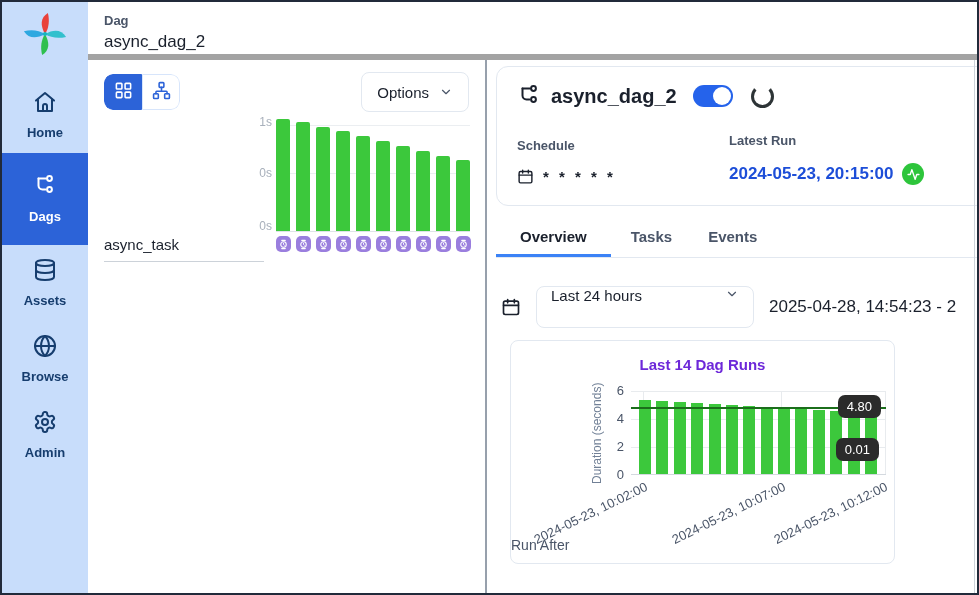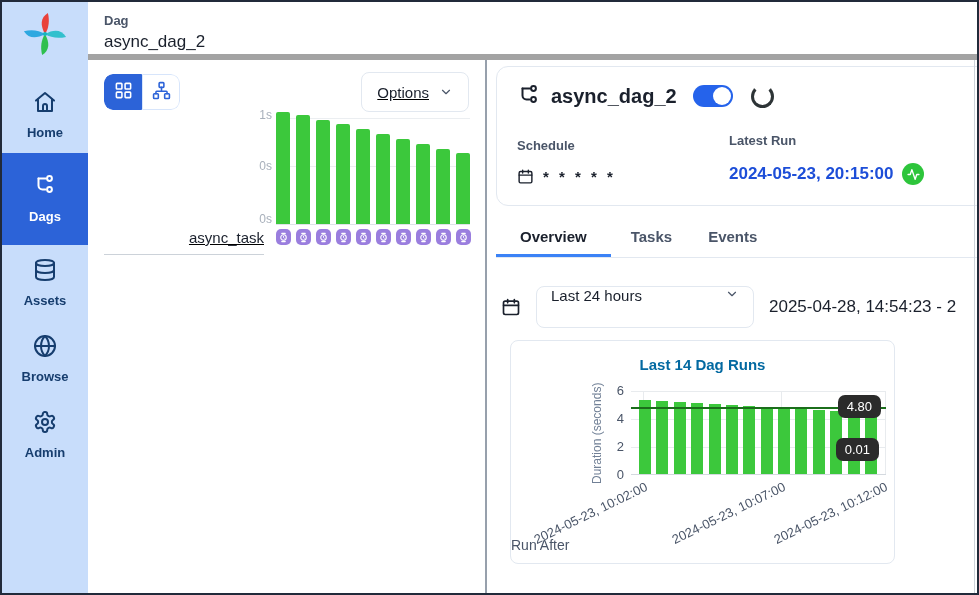--- a/index.html
+++ b/index.html
@@ -14,38 +14,38 @@
   .nav-item.active { background:#2c63d8; color:#fff; padding:21px 0; }
   .nav-item svg { width:24px; height:24px; stroke:currentColor; fill:none; stroke-width:2; stroke-linecap:round; stroke-linejoin:round; }
 
   
   .main { flex:1; display:flex; flex-direction:column; min-width:0; }
   .topbar { height:58px; border-bottom:6px solid #a3a3a3; padding:11px 0 0 16px; flex-shrink:0; }
   .crumb { font-size:13px; font-weight:bold; color:#4a5568; }
   .dagid { font-size:17px; color:#1a202c; margin-top:4px; }
 
   .content { flex:1; display:flex; min-height:0; }
-  .left-panel { width:397px; flex-shrink:0; padding:12px 0 0 16px;text-decoration:underline; }
+  .left-panel { width:397px; flex-shrink:0; padding:12px 0 0 16px; }
   .divider { width:2px; background:#97a0ac; flex-shrink:0; }
   .right-panel { flex:1; min-width:0; overflow:hidden; padding:6px 0 0 9px; position:relative; }
   .right-panel::after { content:""; position:absolute; top:0; bottom:0; right:2px; width:1px; background:#cdd3da; }
 
   
   .toolbar { display:flex; justify-content:space-between; align-items:center; padding-right:16px; }
   .view-toggle { display:flex; border-radius:9px; overflow:hidden; }
   .vt-btn { width:38px; height:36px; display:grid; place-items:center; border:1px solid #d7e5fb; background:#fff; color:#2c63d8; cursor:pointer; }
   .vt-btn.active { background:#2c63d8; border-color:#2c63d8; color:#fff; }
   .vt-btn:first-child { border-radius:9px 0 0 9px; }
   .vt-btn:last-child { border-radius:0 9px 9px 0; }
   .vt-btn svg { width:19px; height:19px; stroke:currentColor; fill:none; stroke-width:2; stroke-linecap:round; stroke-linejoin:round; }
   .options-btn { height:40px; padding:0 15px; border:1px solid #e2e8f0; border-radius:8px; background:#fff; font-family:inherit; font-size:15px; color:#1a202c; display:flex; align-items:center; gap:10px; cursor:pointer; }
   .chev { width:14px; height:14px; stroke:#4a5568; fill:none; stroke-width:2; stroke-linecap:round; stroke-linejoin:round; }
 
   
-  .grid-area { margin-top:1px;text-align:right; }
+  .grid-area { margin-top:8px; }
   .grow { display:flex; }
   .gspacer { width:146px; flex-shrink:0; }
   .ylab { width:26px; position:relative; flex-shrink:0; }
   .ylab span { position:absolute; right:4px; font-size:12px; color:#a8b0bb; }
   .ylab .yl0 { top:-5px; } .ylab .yl1 { top:46px; } .ylab .yl2 { top:99px; }
   .plot1 { width:194px; height:112px; position:relative; border-bottom:1px solid #dfe3e8; }
   .gl { position:absolute; left:0; right:0; height:1px; background:#ebeef1; }
   .gl.g1 { top:5px; } .gl.g2 { top:53px; }
   .bars1 { position:absolute; inset:0; display:flex; align-items:flex-end; gap:6px; }
   .bar1 { width:14px; border-radius:2px 2px 0 0; }
@@ -80,21 +80,21 @@
   .tab.active { color:#1a202c; border-bottom-color:#3b82f6; }
 
   
   .filter-row { display:flex; align-items:center; gap:15px; margin-top:28px; padding-left:5px; }
   .cal-lg { width:20px; height:20px; stroke:#1a202c; fill:none; stroke-width:2; stroke-linecap:round; stroke-linejoin:round; flex-shrink:0; }
   .range-select { width:218px; height:42px; border:1px solid #e2e8f0; border-radius:8px; background:#fff; display:flex; align-items:flex-start; justify-content:space-between; padding:0 14px; font-size:15px; color:#1a202c; cursor:pointer; flex-shrink:0; }
   .date-text { font-size:17px; color:#1a202c; white-space:nowrap; }
 
   
   .chart-card { width:385px; margin:12px 0 0 14px; border:1px solid #e2e8f0; border-radius:8px; padding:15px 0 10px; }
-  .chart-title { text-align:center; font-size:15px; font-weight:bold; color:#0369a1; }
+  .chart-title { text-align:center; font-size:15px; font-weight:bold; color:#6d28d9; }
   .chart-body { display:flex; margin:18px 8px 0 78px; height:84px; position:relative; }
   .ylabel-rot { width:16px; writing-mode:vertical-rl; transform:rotate(180deg); font-size:12px; color:#718096; display:flex; align-items:center; justify-content:center; white-space:nowrap; flex-shrink:0; }
   .yticks { width:26px; position:relative; flex-shrink:0; font-size:13px; color:#4a5568; }
   .yticks span { position:absolute; right:7px; }
   .yticks .t6 { top:-8px; } .yticks .t4 { top:20px; } .yticks .t2 { top:48px; } .yticks .t0 { top:76px; }
   .plot2 { flex:1; position:relative; border-bottom:1px solid #d4d9df; }
   .hgl { position:absolute; left:0; right:0; height:1px; background:#e8ebee; }
   .hgl.h6 { top:0; } .hgl.h4 { top:28px; } .hgl.h2 { top:56px; }
   .vgl { position:absolute; top:0; bottom:0; width:1px; background:#e8ebee; }
   .vgl.v1 { left:12px; } .vgl.v2 { left:150px; } .vgl.v3 { right:0; }

